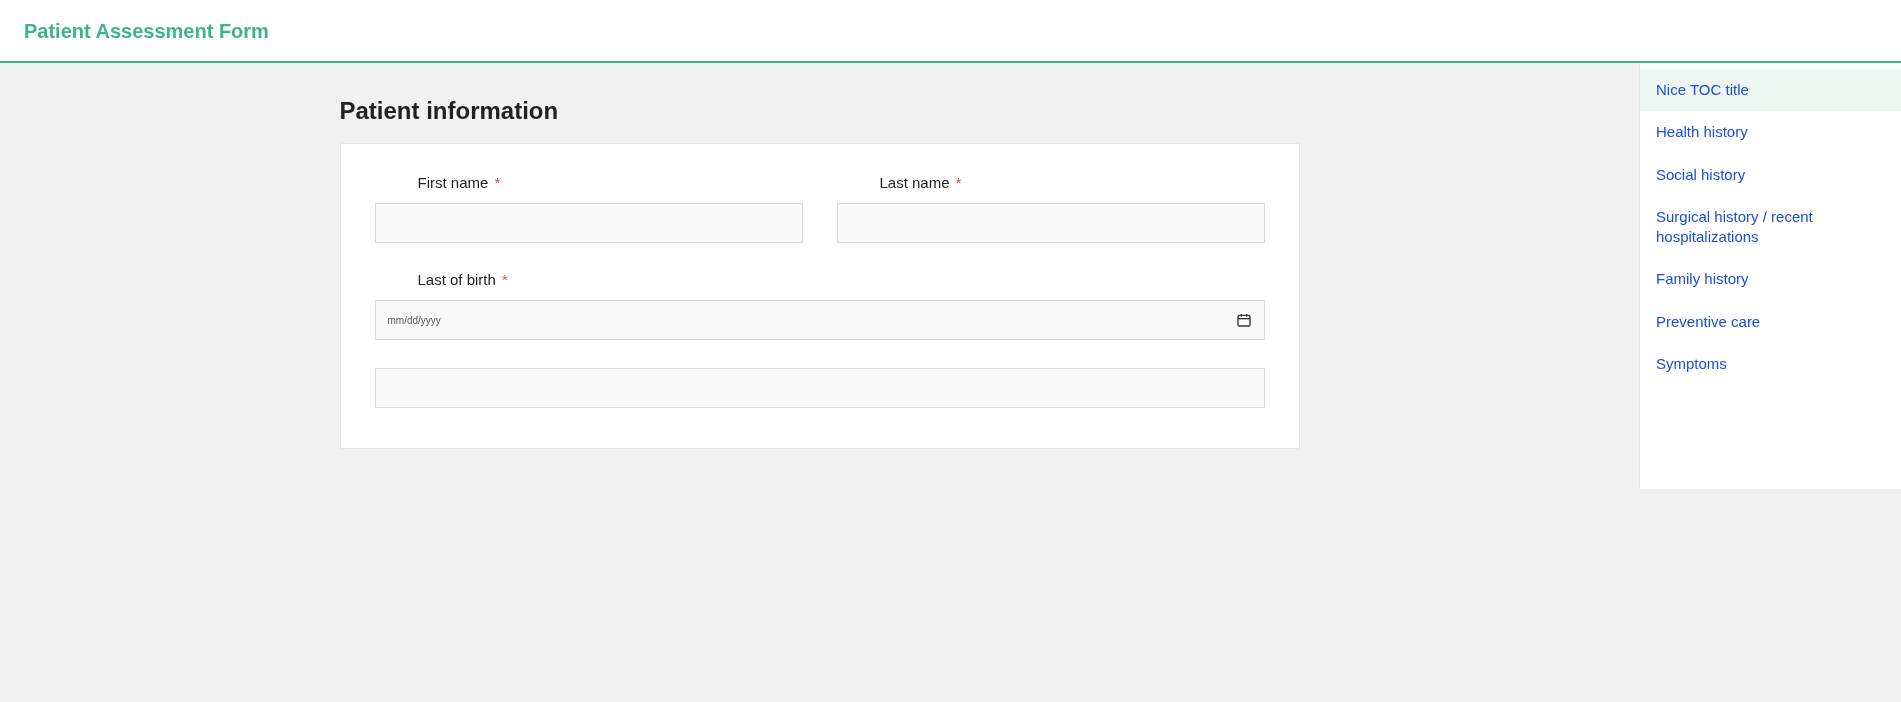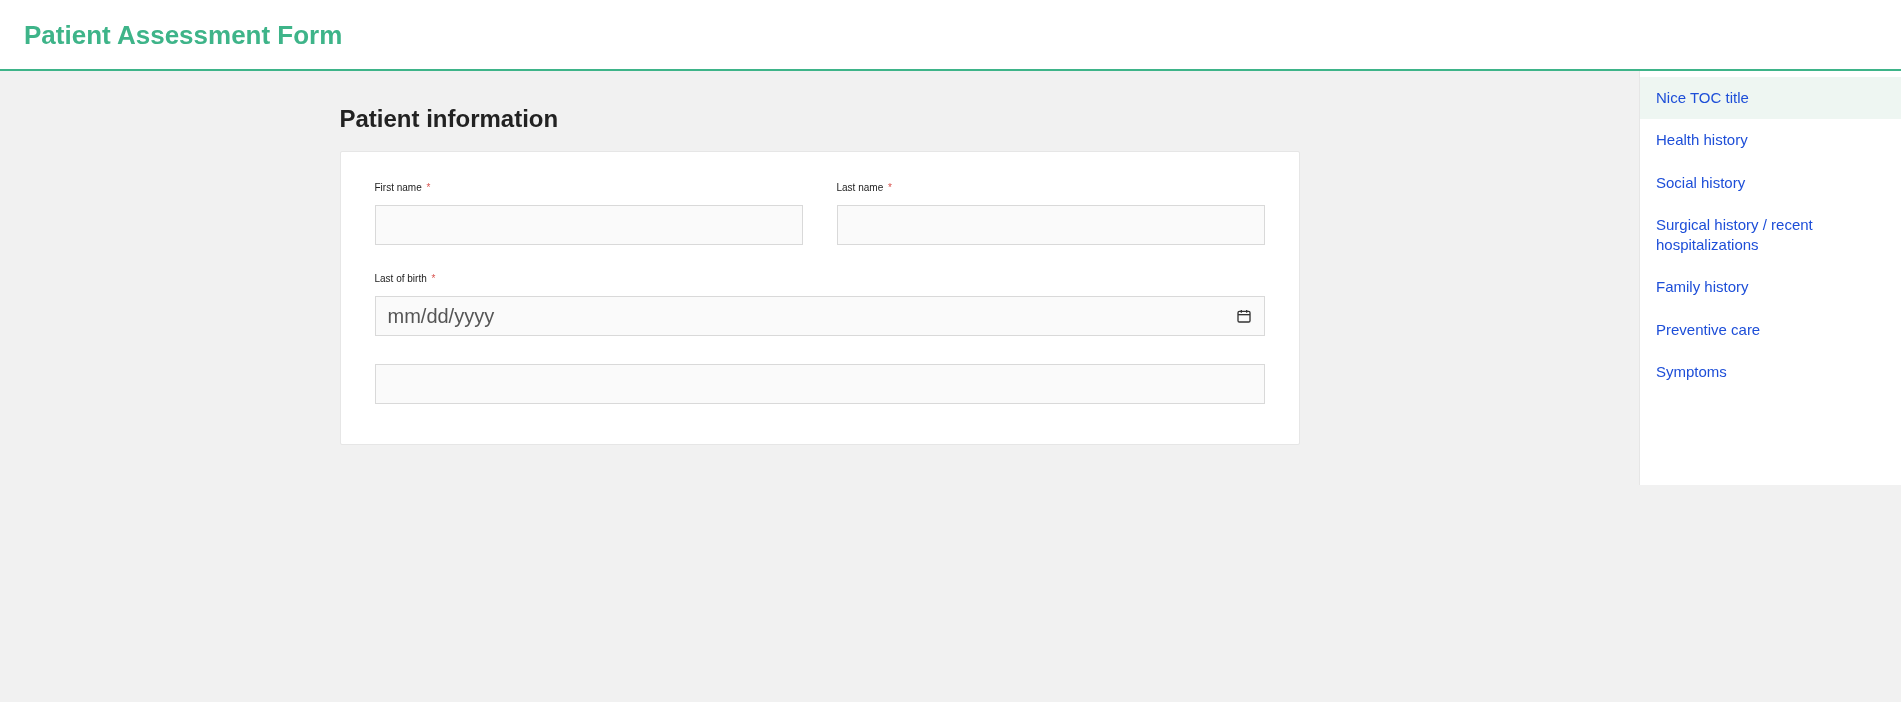--- a/index.html
+++ b/index.html
@@ -12,21 +12,21 @@
       background: #f1f1f1;
       color: #333;
     }
     .page-header {
       background: #fff;
       border-bottom: 2px solid #3eb489;
       padding: 20px 24px 18px 24px;
     }
     .page-title {
       color: #3eb489;
-      font-size: 26px;
+      font-size: 20px;
       font-weight: 700;
     }
     .layout {
       display: flex;
       align-items: flex-start;
       padding: 0;
     }
     .main {
       flex: 1;
       padding: 34px 0 40px 0;
@@ -68,35 +68,36 @@
       margin-bottom: 0;
     }
     .field {
       flex: 1;
     }
     .field.full {
       flex: 0 0 100%;
     }
     .field label {
       display: block;
-      font-size: 10px;
+      font-size: 15px;
       color: #222;
       margin-bottom: 12px;
+      margin-left: 43px;
     }
     .req {
       color: #d9534f;
       margin-left: 2px;
     }
     .input {
       width: 100%;
       height: 40px;
       border: 1px solid #d9d9d9;
       background: #fafafa;
       padding: 0 12px;
-      font-size: 20px;
+      font-size: 10px;
       color: #333;
       font-family: inherit;
     }
     .input.date {
       color: #555;
       display: flex;
       align-items: center;
       justify-content: space-between;
       gap: 8px;
     }

